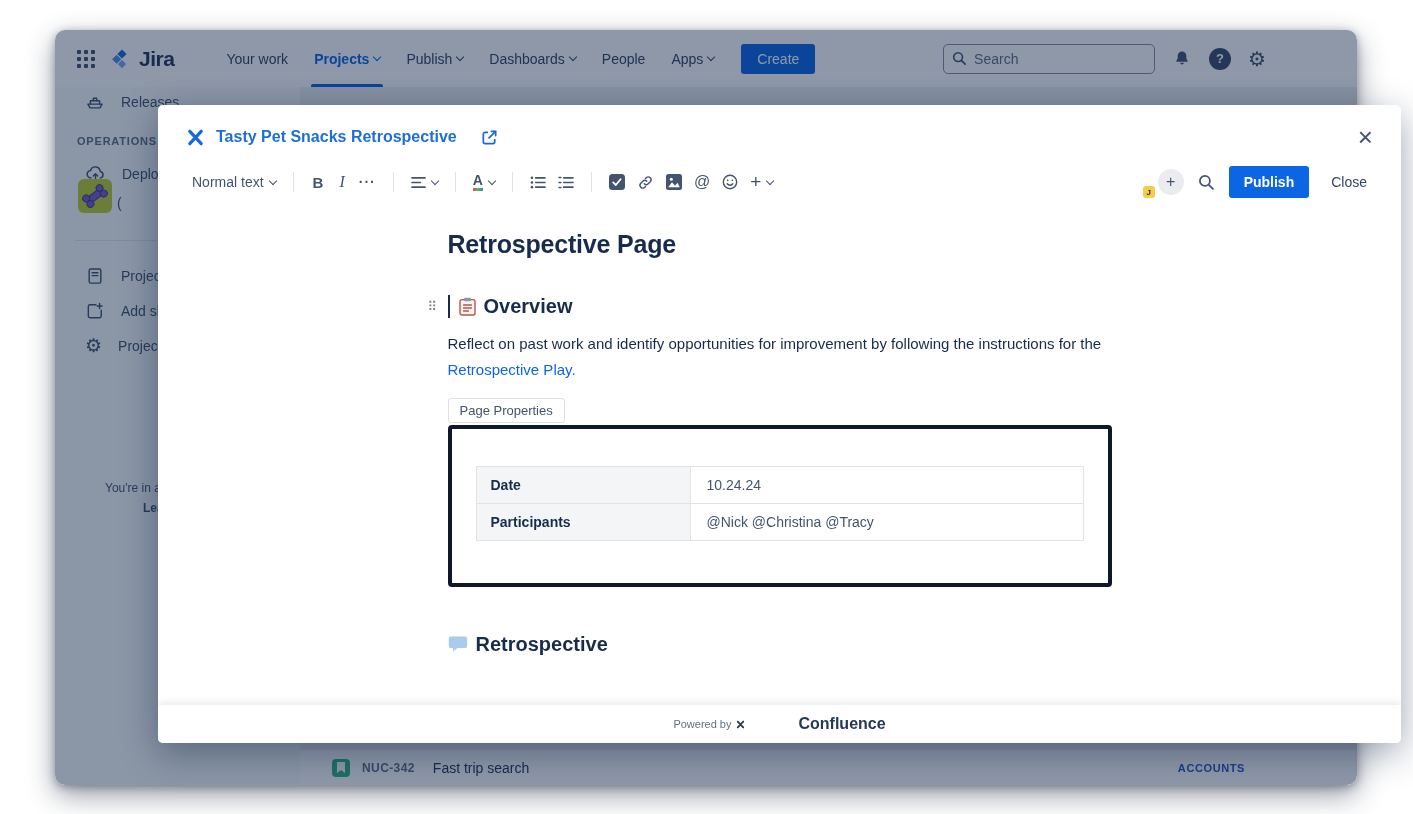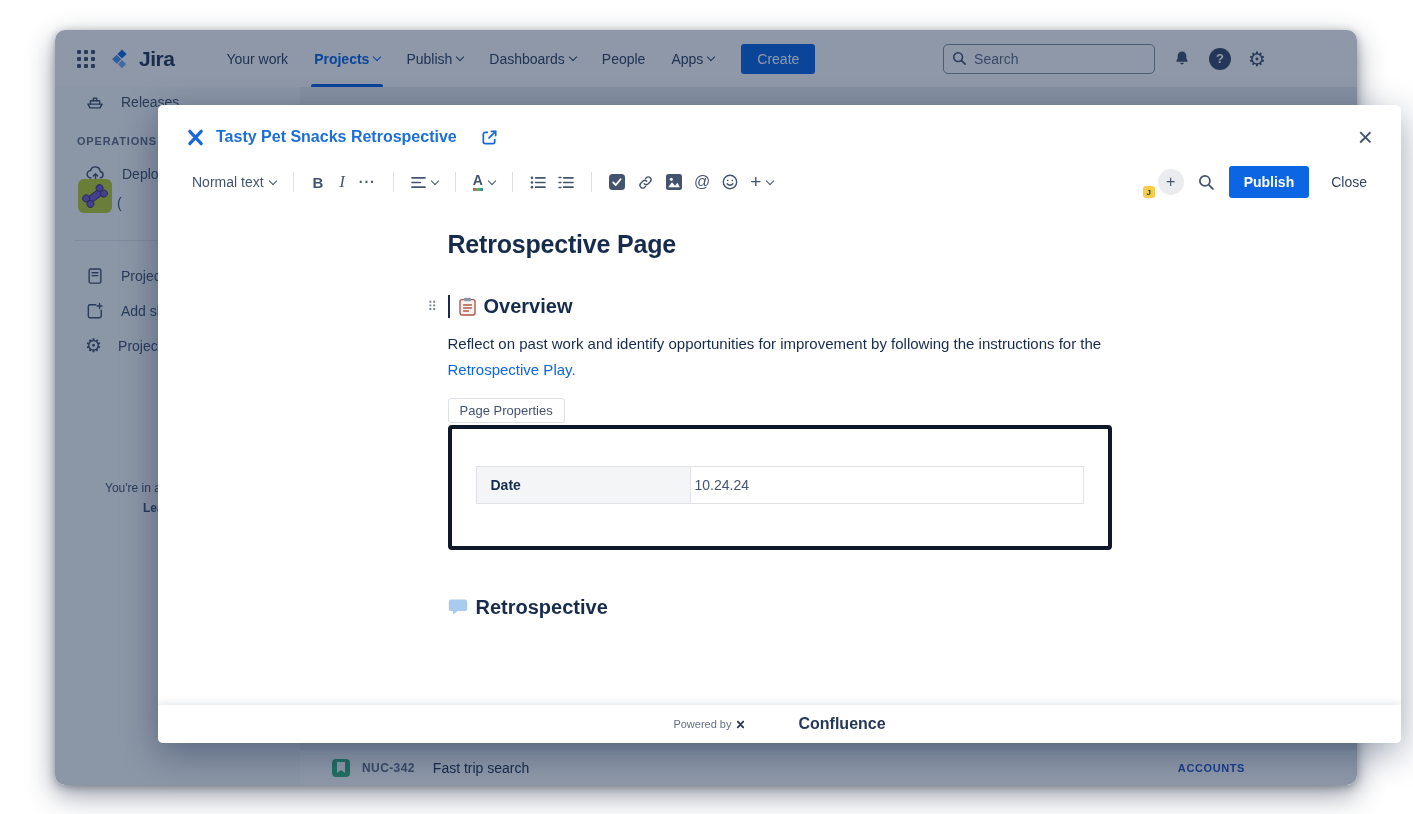--- a/index.html
+++ b/index.html
@@ -108,21 +108,21 @@
   .drag-handle { position:absolute; left:-20px; top:4px; font-size:13px; color:#758195; cursor:grab; }
   .text-cursor { width:2px; height:23px; background:#172b4d; margin-right:1px; }
   .para { margin-top:13px; font-size:15px; line-height:1.75; color:#172b4d; }
   .doc-link { color:#0c66e4; text-decoration:none; cursor:pointer; }
   .pp-chip { display:inline-block; margin-top:14px; border:1px solid #dcdfe4; border-radius:3px;
              background:#fff; padding:4px 11px; font-size:13px; color:#44546f; position:relative; z-index:1; }
   .pp-panel { border:4px solid #0f172a; border-radius:4px; margin-top:2px; padding:37px 24px 42px; }
   .pp-table { width:100%; border-collapse:collapse; font-size:14px; }
   .pp-table th { width:214px; background:#f4f5f7; border:1px solid #e0e2e6; text-align:left;
                  font-weight:700; color:#172b4d; padding:10px 14px; }
-  .pp-table td { border:1px solid #e0e2e6; color:#44546e; padding:10px 4px; }
+  .pp-table td { border:1px solid #e0e2e6; color:#44546e; padding:10px 16px; }
 
   .m-footer { flex:none; height:38px; background:#fff; box-shadow:0 -2px 8px rgba(9,30,66,.1);
               display:flex; align-items:center; justify-content:center; gap:5px;
               font-size:11px; color:#626f86; z-index:2; }
   .m-footer b { color:#253858; font-weight:700; font-size:16px;margin-left:48px; }
   svg { display:block; }
 </style>
 </head>
 <body>
 
@@ -407,20 +407,24 @@
 
       <div class="pp-chip">Page Properties</div>
 
       <div class="pp-panel">
         <table class="pp-table">
           <tbody>
               <tr>
             <th>Date</th>
             <td>10.24.24</td>
           </tr>
+          <tr>
+            <th>Participants</th>
+            <td>@Nick @Christina @Tracy</td>
+          </tr>
         </tbody>
           </table>
       </div>
 
       <div class="h-row" style="margin-top:46px;">
         <svg width="20" height="18" viewBox="0 0 20 18">
           <path d="M3 1.5h14a2.2 2.2 0 0 1 2.2 2.2v7.2a2.2 2.2 0 0 1-2.2 2.2H9.4L5 16.8v-3.7H3A2.2 2.2 0 0 1 .8 10.9V3.7A2.2 2.2 0 0 1 3 1.5z" fill="#a9cbee"></path>
         </svg>
         <h2>Retrospective</h2>
       </div>

